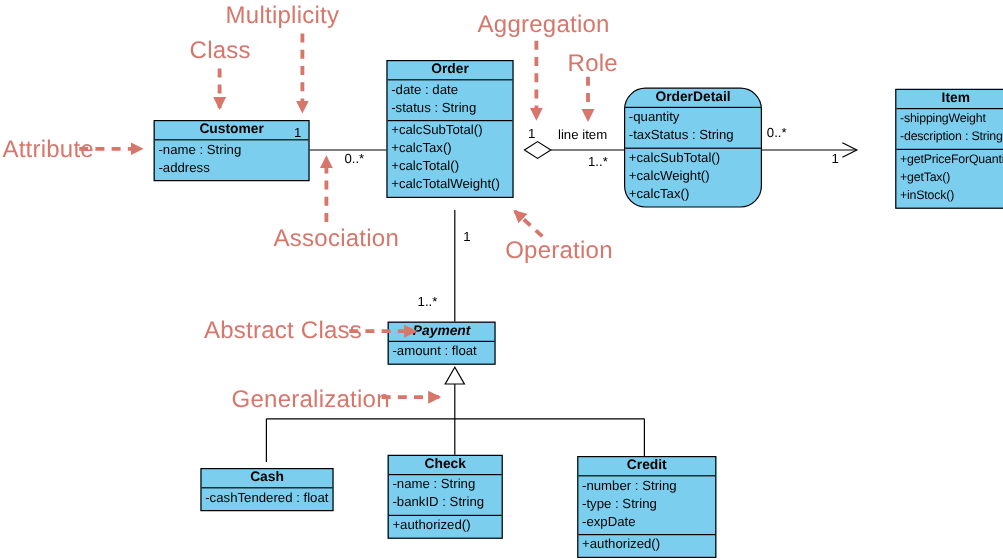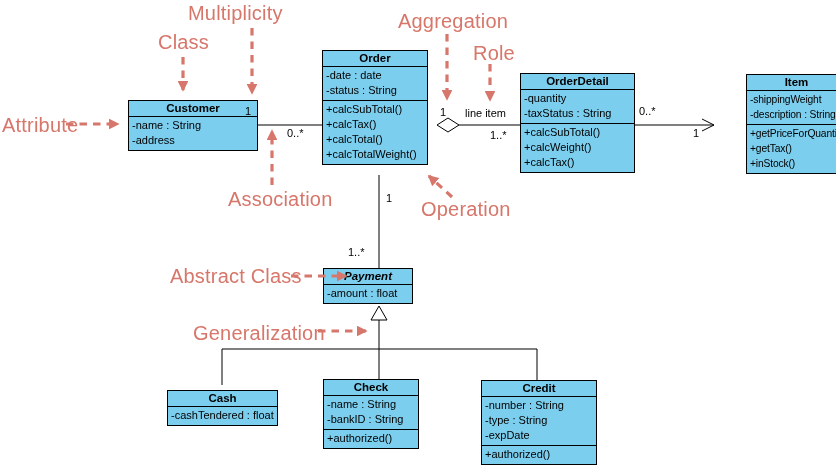--- a/index.html
+++ b/index.html
@@ -70,21 +70,21 @@
       <div class="cls-line">-status : String</div>
     </div>
     <div class="cls-sec">
       <div class="cls-line">+calcSubTotal()</div>
       <div class="cls-line">+calcTax()</div>
       <div class="cls-line">+calcTotal()</div>
       <div class="cls-line">+calcTotalWeight()</div>
     </div>
   </div>
 
-  <div class="cls" style="left:520px;top:73px;width:115px;">
+  <div class="cls" style="left:520px;top:73px;width:115px;border-radius:18px;">
     <div class="cls-title">OrderDetail</div>
     <div class="cls-sec">
       <div class="cls-line">-quantity</div>
       <div class="cls-line">-taxStatus : String</div>
     </div>
     <div class="cls-sec">
       <div class="cls-line">+calcSubTotal()</div>
       <div class="cls-line">+calcWeight()</div>
       <div class="cls-line">+calcTax()</div>
     </div>

